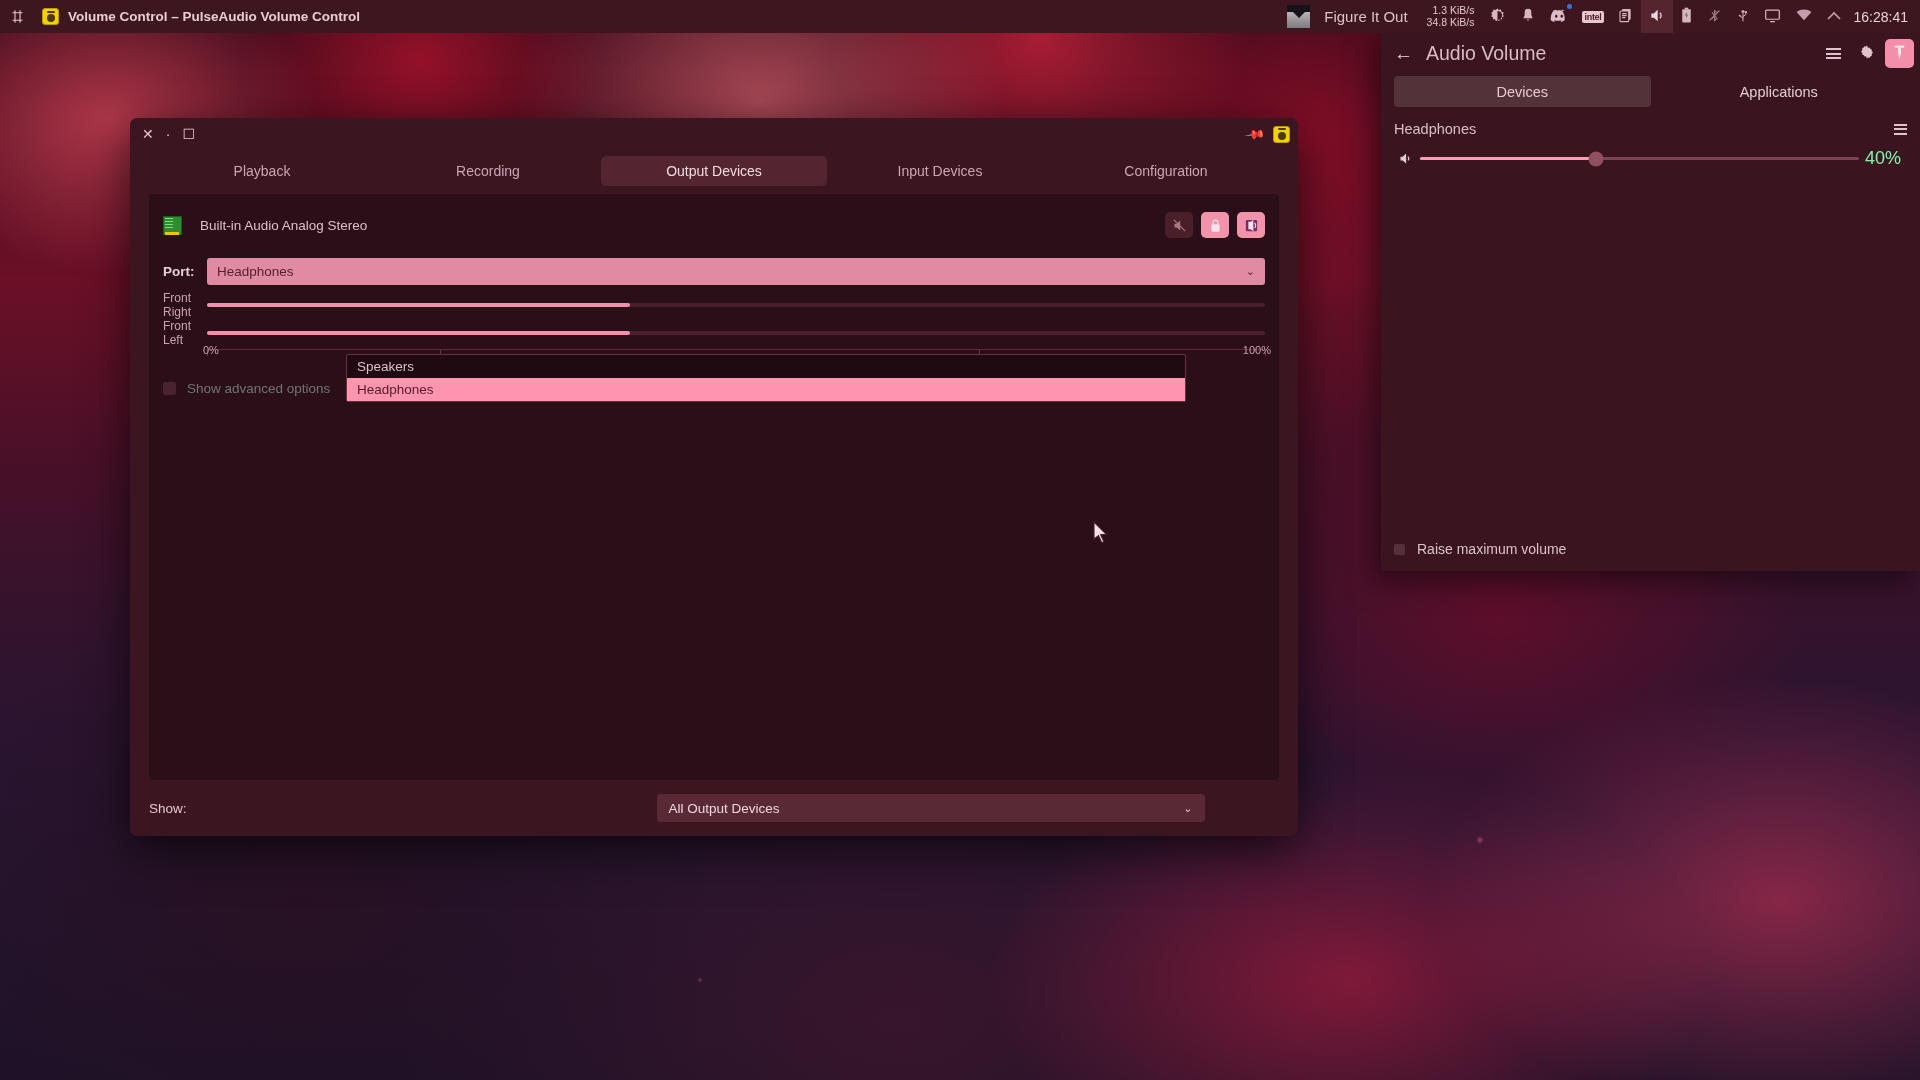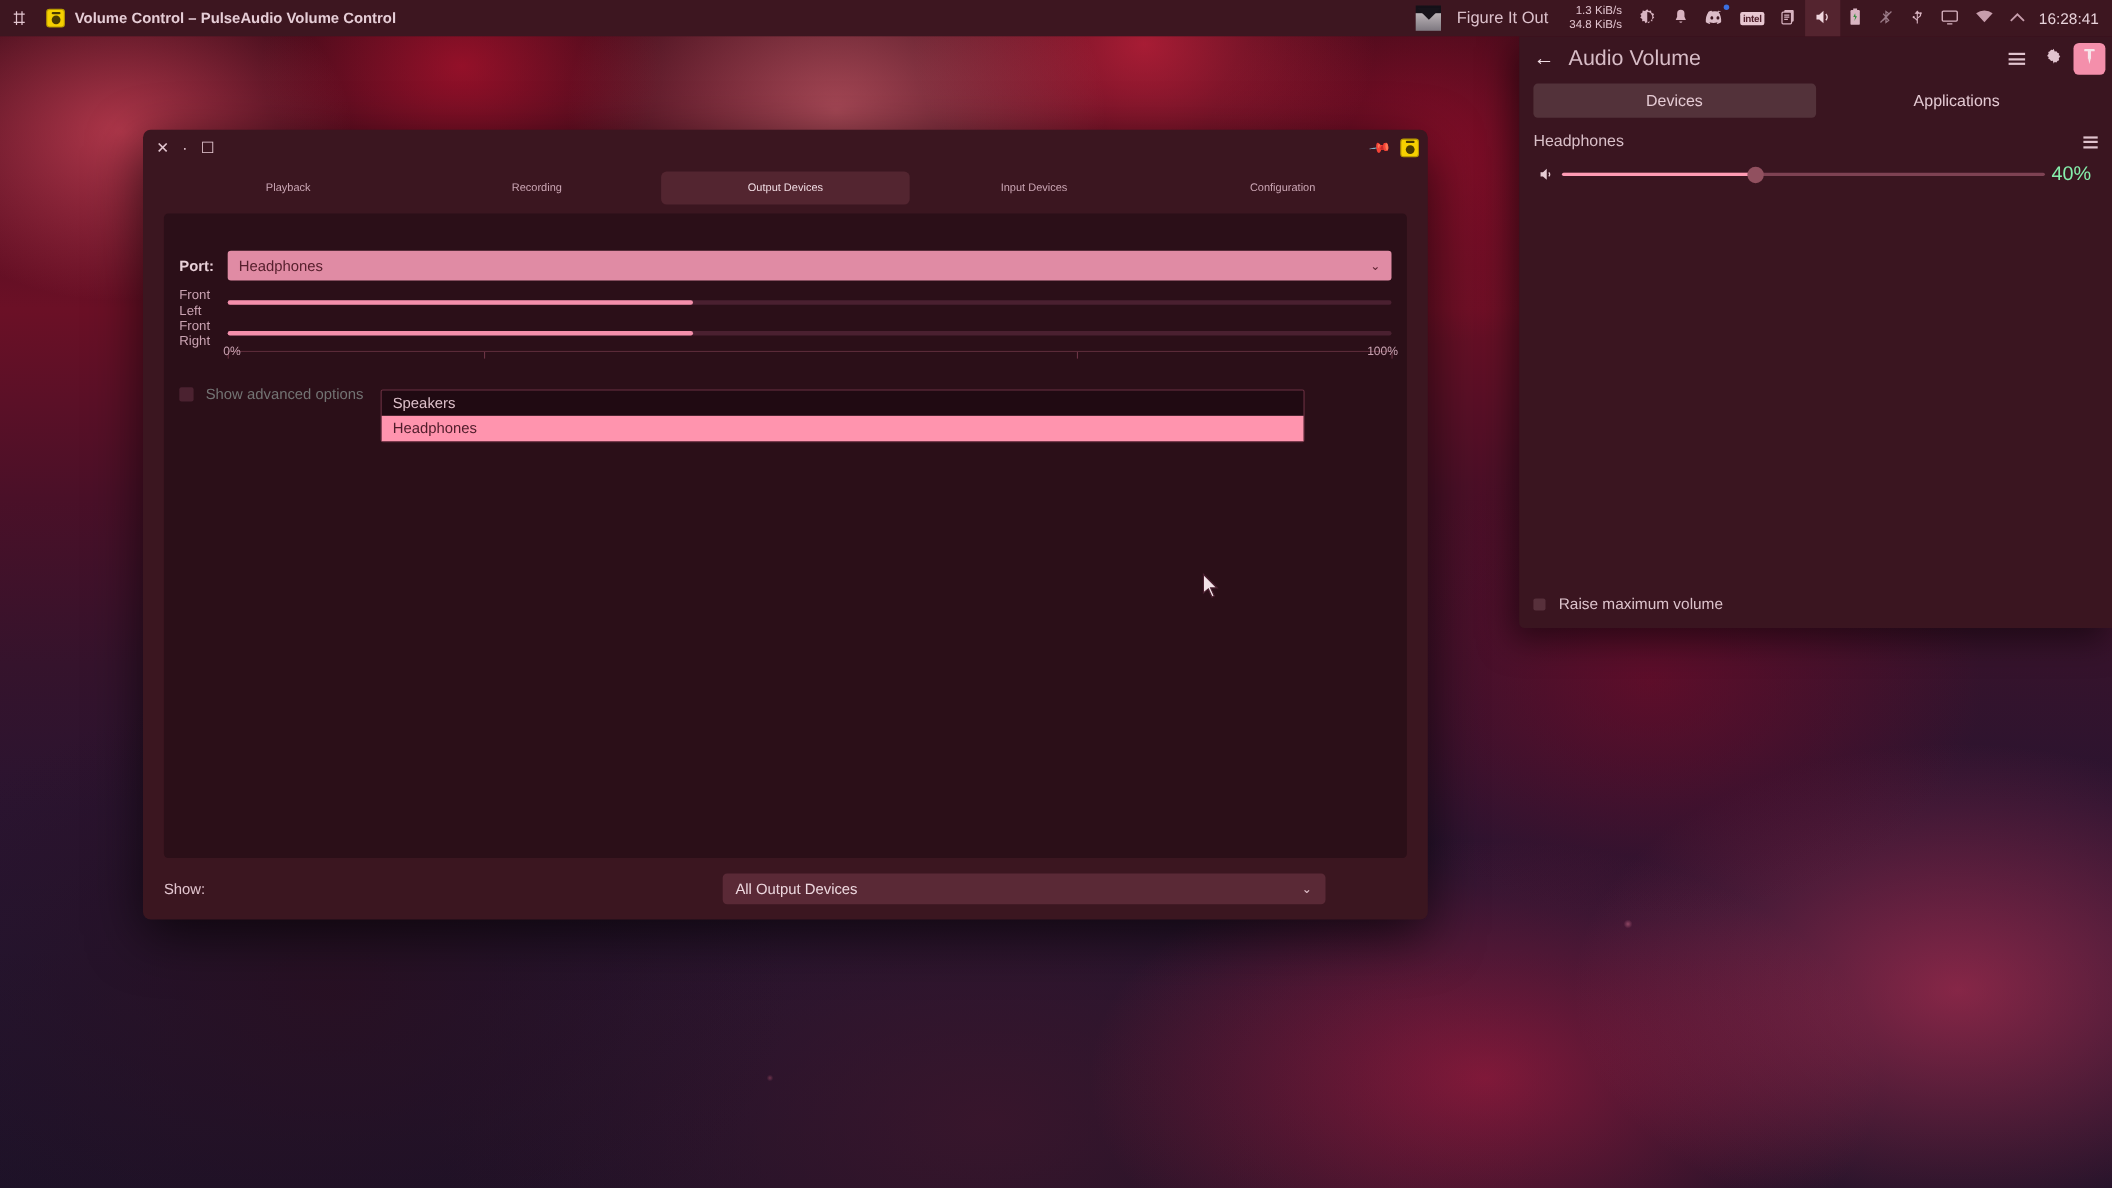--- a/index.html
+++ b/index.html
@@ -118,21 +118,21 @@
   }
   .pin-glyph { color: #cf9aab; font-size: 13px; transform: rotate(38deg); }
 
   #vc-body {
     margin: 6px 19px 0 19px; flex: 1 1 auto;
     display: flex; flex-direction: column; min-height: 0;
   }
   #vc-tabs { display: flex; height: 30px; gap: 0; flex: 0 0 auto; }
   .vc-tab {
     flex: 1 1 0; display: flex; align-items: center; justify-content: center;
-    color: #cba6b4; font-size: 10px; border-radius: 5px;
+    color: #cba6b4; font-size: 14px; border-radius: 5px;
   }
   .vc-tab.selected { background: #532530; color: #f0dbe2; }
 
   #vc-panel {
     margin-top: 8px; background: #2b0f18; border-radius: 4px;
     flex: 1 1 auto; position: relative; min-height: 0;
     padding: 16px 14px 0 14px;
   }
   .device-row { display: flex; align-items: center; height: 30px; }
   .card-icon {
@@ -458,38 +458,64 @@
       <div class="vc-tab">
         <span>Input Devices</span>
       </div>
       <div class="vc-tab">
         <span>Configuration</span>
       </div>
     </div>
 
     <div id="vc-panel">
 
+      <div class="device-row">
+        <span class="card-icon"></span>
+        <span class="device-name">Built-in Audio Analog Stereo</span>
+
+        <div class="device-btns">
+          <div class="dev-btn mute">
+            <svg width="15" height="15" viewBox="0 0 24 24" fill="#a87b8a">
+              <path d="M4 9h3.5L13 4v16L7.5 15H4z"></path>
+              <path d="M3 3l18 18" stroke="#a87b8a" stroke-width="1.8" fill="none"></path>
+            </svg>
+          </div>
+          <div class="dev-btn lock">
+            <svg width="13" height="15" viewBox="0 0 18 22" fill="#f6e2e8">
+              <rect x="3" y="9" width="12" height="11" rx="1.6"></rect>
+              <path d="M5.5 9V6.6a3.5 3.5 0 017 0V9" fill="none" stroke="#f6e2e8" stroke-width="1.8"></path>
+            </svg>
+          </div>
+          <div class="dev-btn default">
+            <svg width="15" height="15" viewBox="0 0 24 24">
+              <rect x="3" y="3" width="18" height="18" rx="2" fill="#7a2a66"></rect>
+              <path d="M7 6h3.5L15 3v18l-4.5-3H7z" fill="#f6e2e8"></path>
+              <path d="M17 8a5.5 5.5 0 010 8" fill="none" stroke="#f6e2e8" stroke-width="1.7"></path>
+            </svg>
+          </div>
+        </div>
+      </div>
 
       <div class="port-row">
         <span class="port-label">Port:</span>
         <div id="port-combo">
           <span>Headphones</span>
           <span class="chev">⌄</span>
         </div>
       </div>
 
       <div class="chan-rows">
         <div class="chan-row">
-          <span class="chan-lbl">Front Left</span>
+          <span class="chan-lbl">Front Right</span>
           <div class="chan-track">
             <span class="fill" style="width:40%"></span>
           </div>
         </div>
         <div class="chan-row">
-          <span class="chan-lbl">Front Right</span>
+          <span class="chan-lbl">Front Left</span>
           <div class="chan-track">
             <span class="fill" style="width:40%"></span>
           </div>
         </div>
         <div class="chan-scale">
           <span class="tick" style="left:0"></span>
           <span class="tick" style="left:22%"></span>
           <span class="tick" style="left:73%"></span>
           <span class="tick" style="left:100%"></span>
           <span class="tickmark" style="left:-4px">0%</span>

